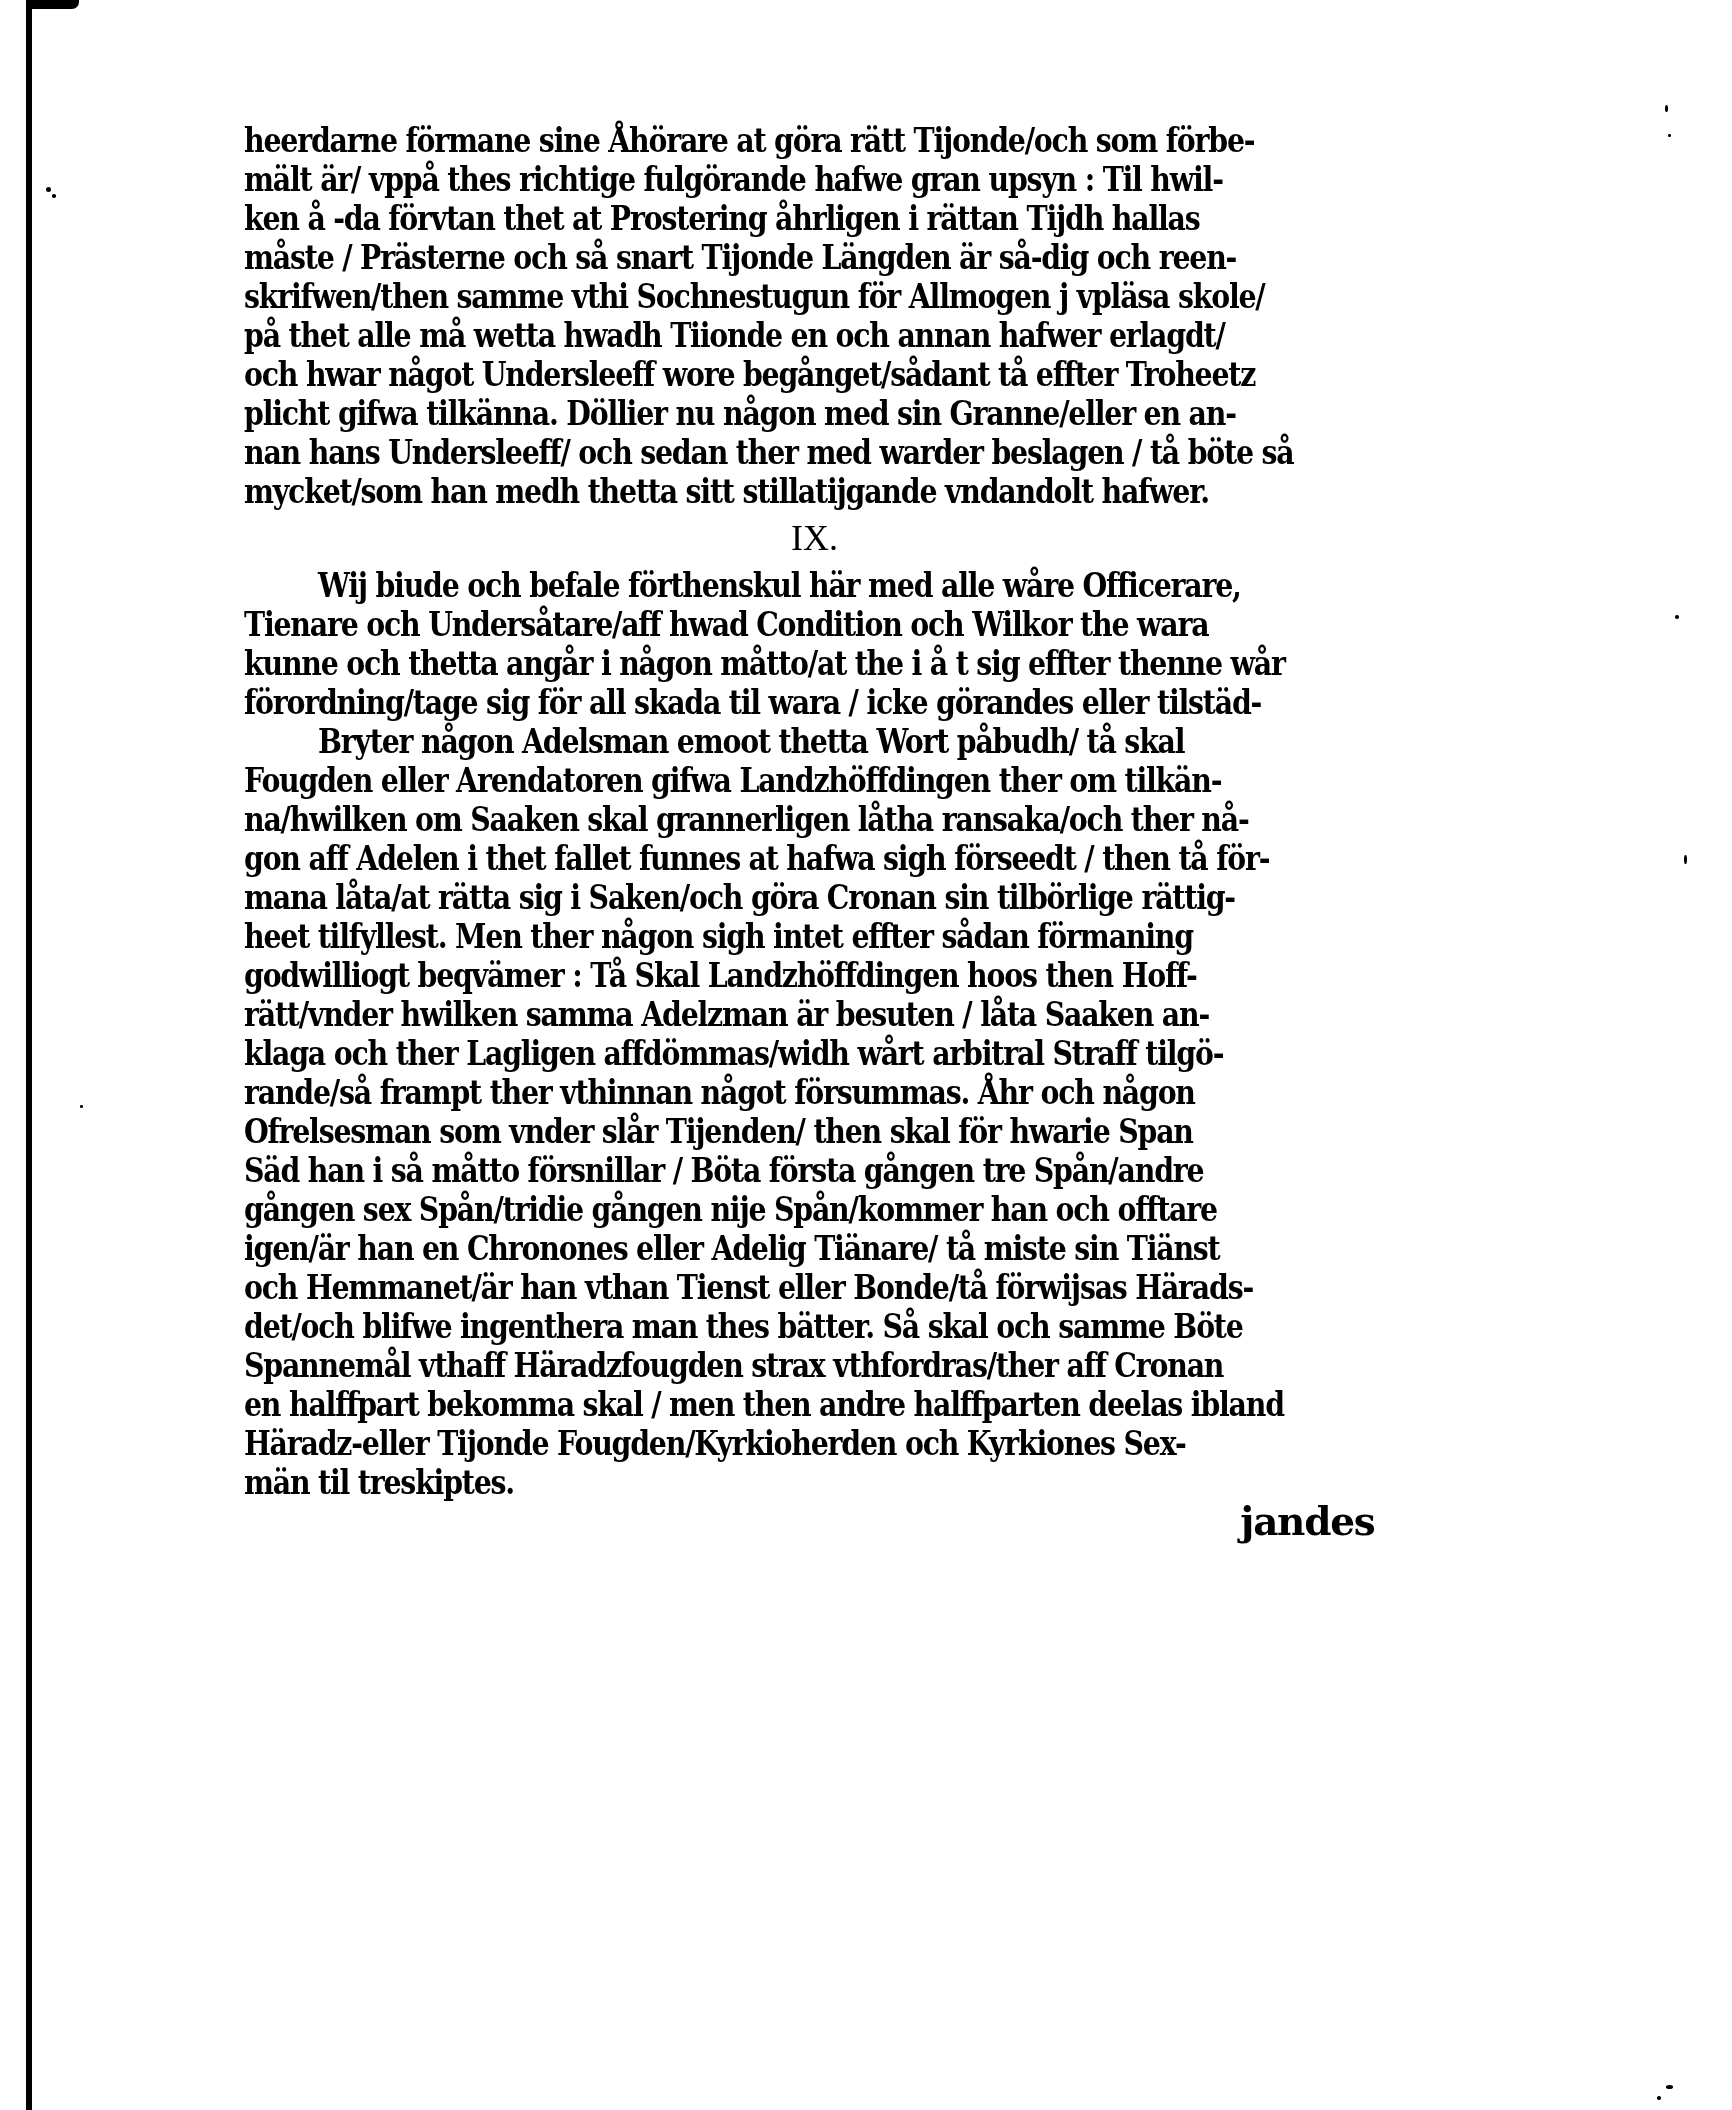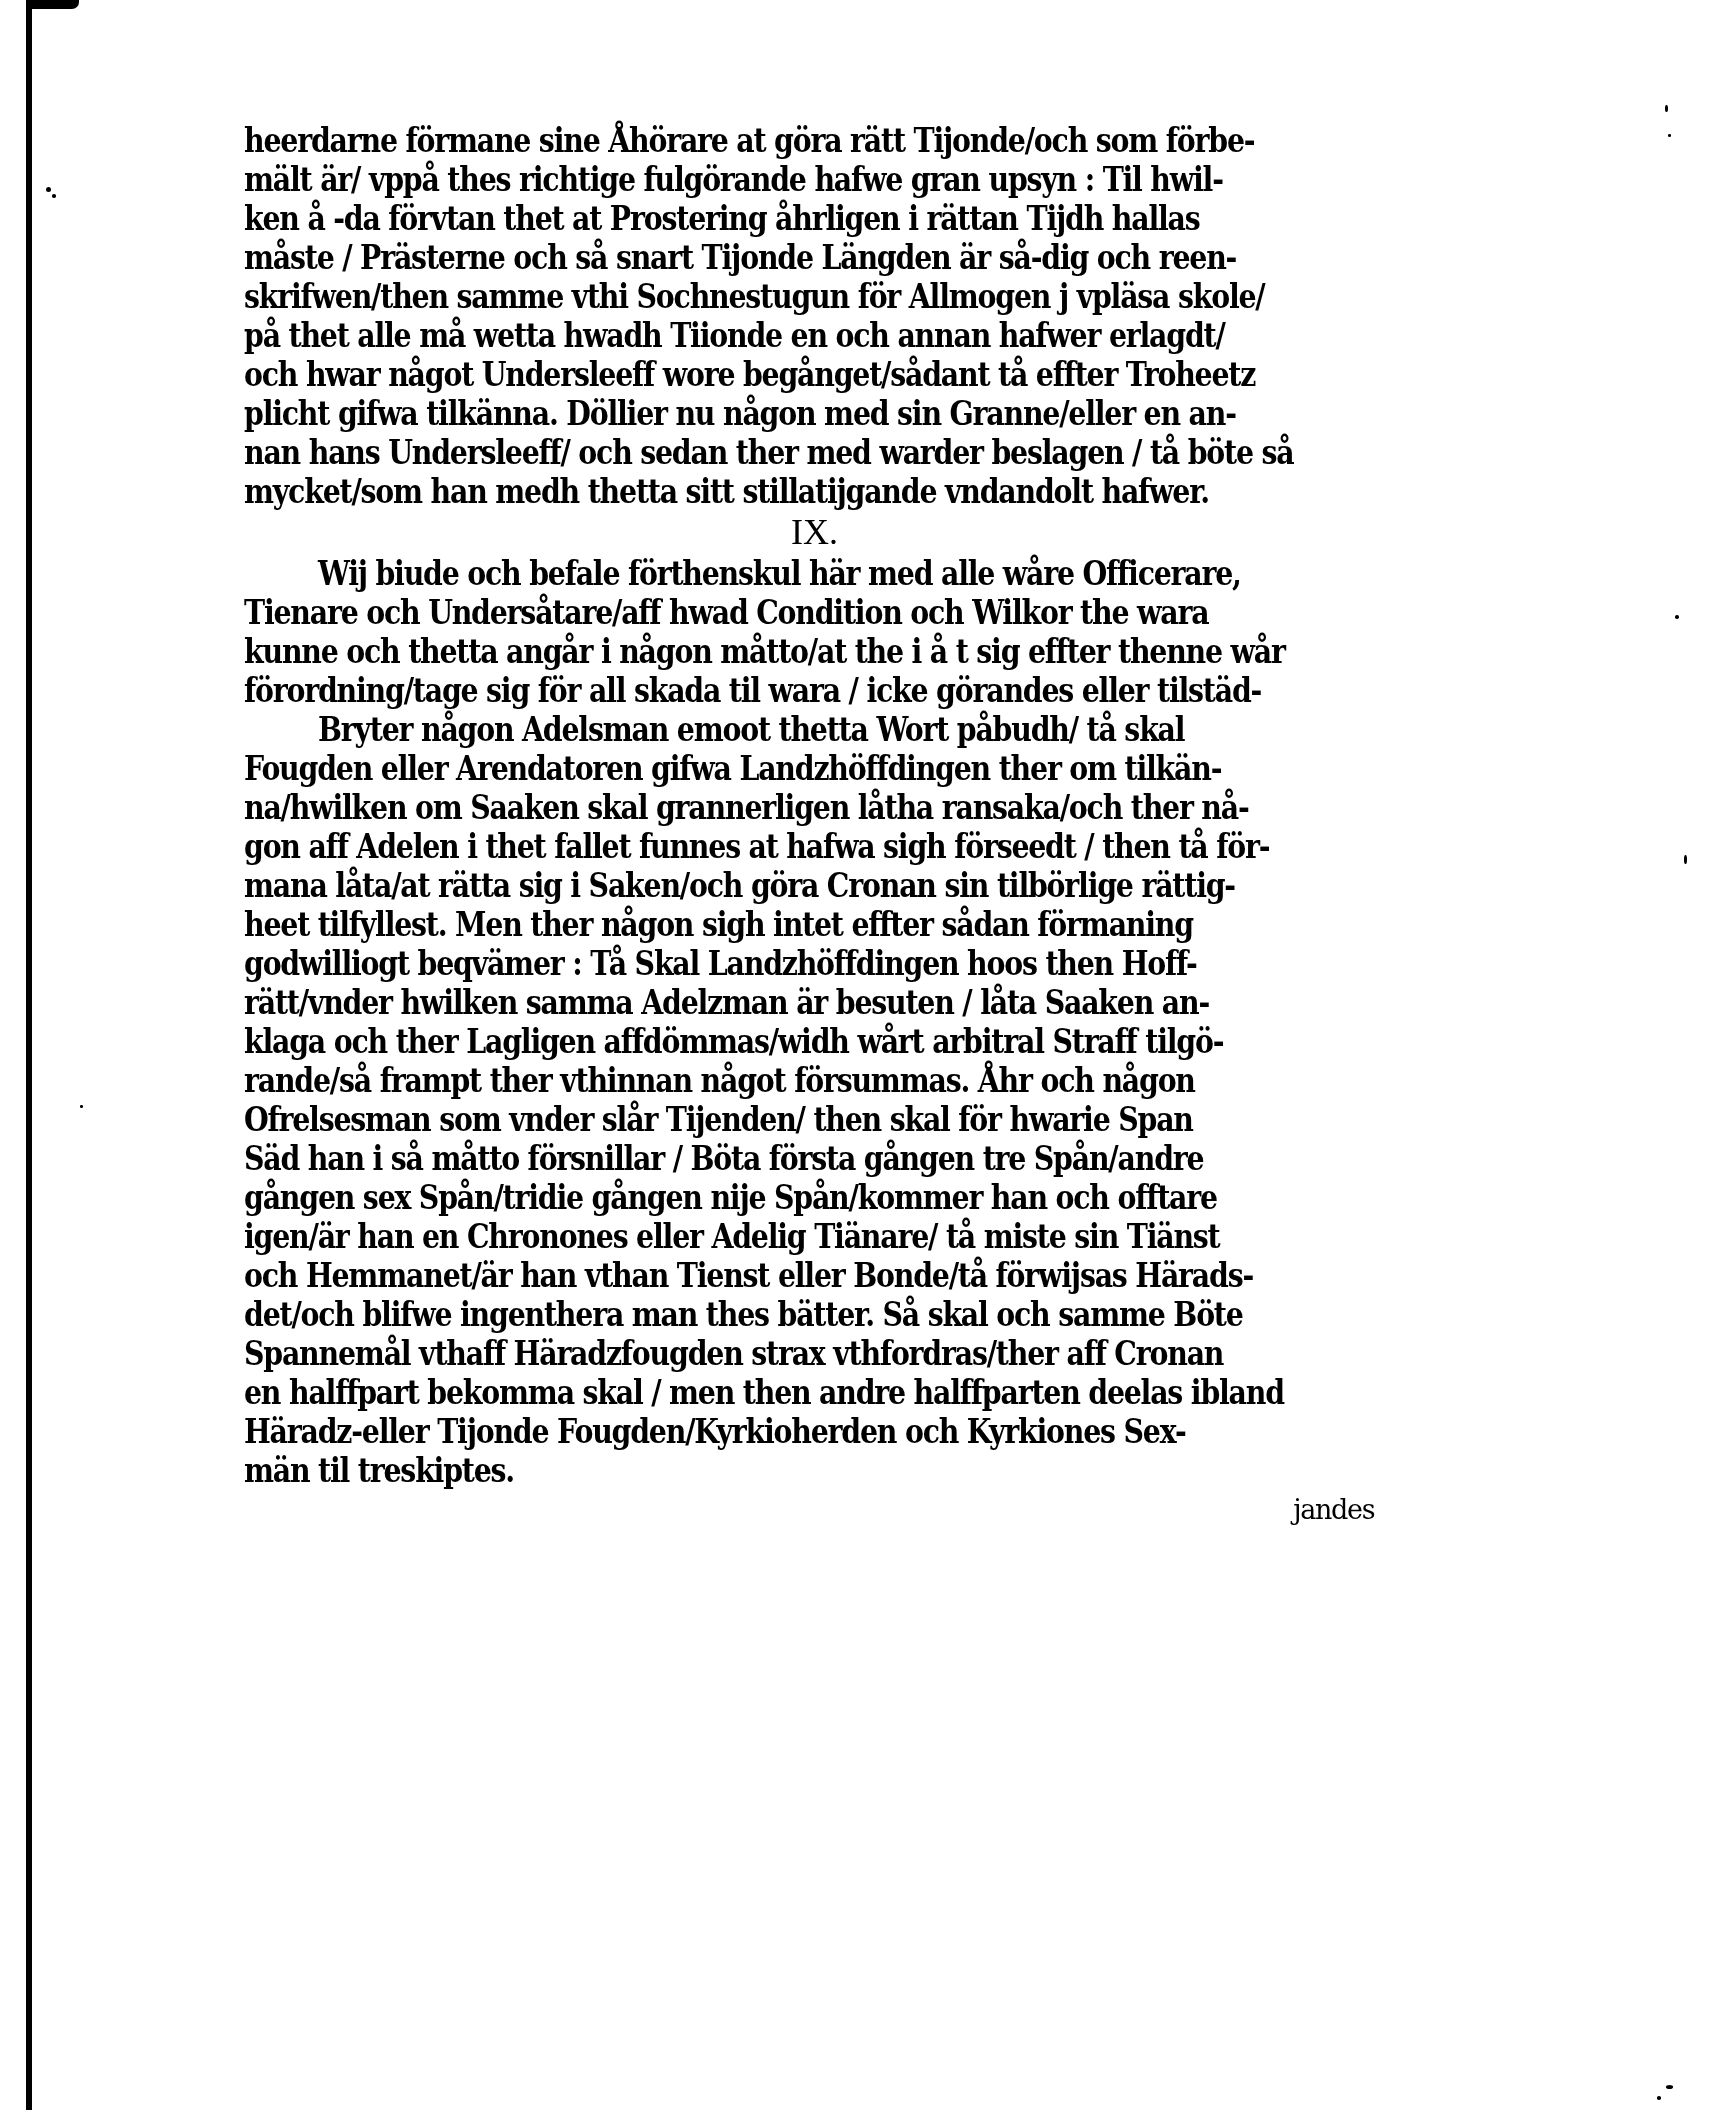--- a/index.html
+++ b/index.html
@@ -69,22 +69,22 @@
       font-size: 36px;
       font-family: "Liberation Serif", serif;
       font-weight: normal;
       margin-left: -36px;
     }
     .catchword {
       display: block;
       text-align: right;
       height: 39px;
       line-height: 39px;
-      font-size: 27px;
-      font-weight: normal;
+      font-size: 39px;
+      font-weight: bold;
       padding-right: 10.7px;
       letter-spacing: -1.3px;
     }
   </style>
 </head>
 <body>
 
 <div class="scan-left-border">
   <div class="thin"></div>
 </div>
@@ -108,21 +108,21 @@
     <span class="line">ken å -da förvtan thet at Prostering åhrligen i rättan Tijdh hallas</span>
     <span class="line">måste / Prästerne och så snart Tijonde Längden är så-dig och reen-</span>
     <span class="line">skrifwen/then samme vthi Sochnestugun för Allmogen j vpläsa skole/</span>
     <span class="line">på thet alle må wetta hwadh Tiionde en och annan hafwer erlagdt/</span>
     <span class="line">och hwar något Undersleeff wore begånget/sådant tå effter Troheetz</span>
     <span class="line">plicht gifwa tilkänna. Döllier nu någon med sin Granne/eller en an-</span>
     <span class="line">nan hans Undersleeff/ och sedan ther med warder beslagen / tå böte så</span>
     <span class="line">mycket/som han medh thetta sitt stillatijgande vndandolt hafwer.</span>
   </section>
 
-  <h2 class="heading" style="margin:2px;">IX.</h2>
+  <h2 class="heading" style="margin:8px;">IX.</h2>
 
   <section>
     <span class="line indent">Wij biude och befale förthenskul här med alle wåre Officerare,</span>
     <span class="line">Tienare och Undersåtare/aff hwad Condition och Wilkor the wara</span>
     <span class="line">kunne och thetta angår i någon måtto/at the i å t sig effter thenne wår</span>
     <span class="line">förordning/tage sig för all skada til wara / icke görandes eller tilstäd-</span>
   </section>
 
   <section>
     <span class="line indent">Bryter någon Adelsman emoot thetta Wort påbudh/ tå skal</span>

